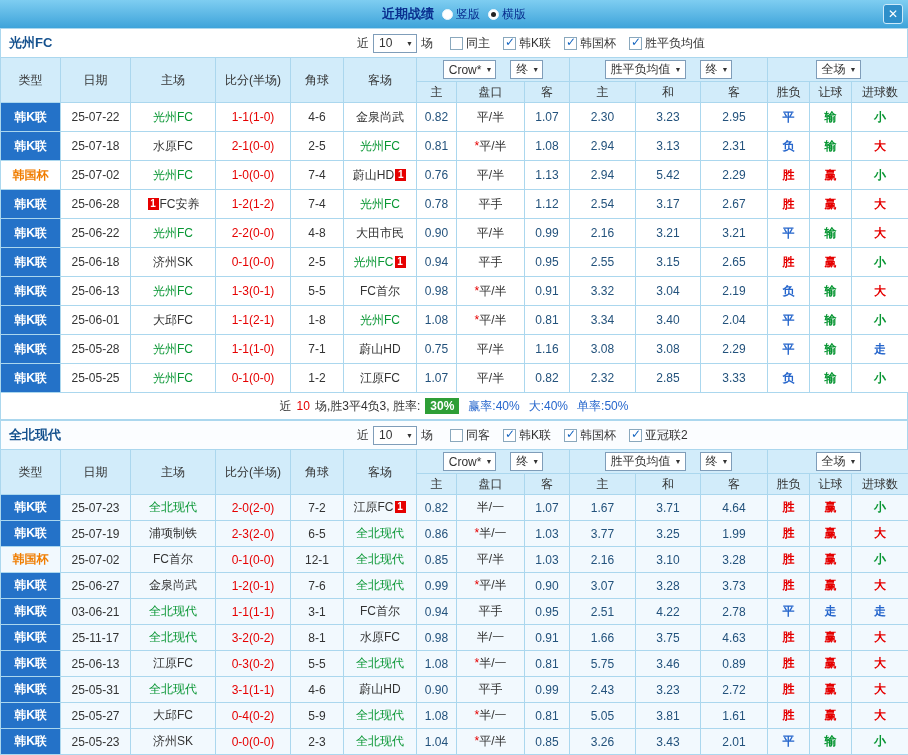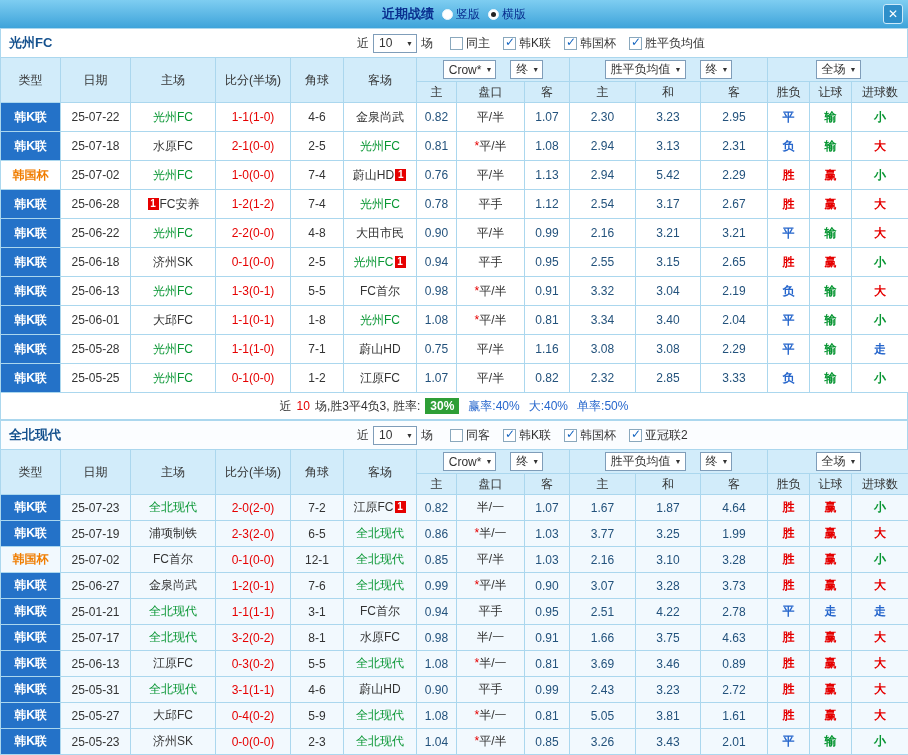--- a/index.html
+++ b/index.html
@@ -277,21 +277,21 @@
             <td class="c-navy">3.04</td>
             <td class="c-navy">2.19</td>
             <td class="c-blue bold">负</td>
             <td class="c-green bold">输</td>
             <td class="c-red bold">大</td>
           </tr>
           <tr>
             <td class="type-league">韩K联</td>
             <td>25-06-01</td>
             <td><span>大邱FC</span></td>
-            <td class="c-red">1-1(0-1)</td>
+            <td class="c-red">1-1(2-1)</td>
             <td>1-8</td>
             <td><span class="c-green">光州FC</span></td>
             <td class="c-navy">1.08</td>
             <td><span class="c-red">*</span>平/半</td>
             <td class="c-navy">0.81</td>
             <td class="c-navy">3.34</td>
             <td class="c-navy">3.40</td>
             <td class="c-navy">2.04</td>
             <td class="c-blue bold">平</td>
             <td class="c-green bold">输</td>
@@ -448,21 +448,21 @@
             <td class="type-league">韩K联</td>
             <td>25-07-23</td>
             <td><span class="c-green">全北现代</span></td>
             <td class="c-red">2-0(2-0)</td>
             <td>7-2</td>
             <td><span>江原FC</span><span class="card">1</span></td>
             <td class="c-navy">0.82</td>
             <td>半/一</td>
             <td class="c-navy">1.07</td>
             <td class="c-navy">1.67</td>
-            <td class="c-navy">1.87</td>
+            <td class="c-navy">3.71</td>
             <td class="c-navy">4.64</td>
             <td class="c-red bold">胜</td>
             <td class="c-red bold">赢</td>
             <td class="c-green bold">小</td>
           </tr>
           <tr>
             <td class="type-league">韩K联</td>
             <td>25-07-19</td>
             <td><span>浦项制铁</span></td>
             <td class="c-red">2-3(2-0)</td>
@@ -507,38 +507,38 @@
             <td class="c-navy">0.90</td>
             <td class="c-navy">3.07</td>
             <td class="c-navy">3.28</td>
             <td class="c-navy">3.73</td>
             <td class="c-red bold">胜</td>
             <td class="c-red bold">赢</td>
             <td class="c-red bold">大</td>
           </tr>
           <tr>
             <td class="type-league">韩K联</td>
-            <td>25-01-21</td>
+            <td>03-06-21</td>
             <td><span class="c-green">全北现代</span></td>
             <td class="c-red">1-1(1-1)</td>
             <td>3-1</td>
             <td><span>FC首尔</span></td>
             <td class="c-navy">0.94</td>
             <td>平手</td>
             <td class="c-navy">0.95</td>
             <td class="c-navy">2.51</td>
             <td class="c-navy">4.22</td>
             <td class="c-navy">2.78</td>
             <td class="c-blue bold">平</td>
             <td class="c-blue bold">走</td>
             <td class="c-blue bold">走</td>
           </tr>
           <tr>
             <td class="type-league">韩K联</td>
-            <td>25-07-17</td>
+            <td>25-11-17</td>
             <td><span class="c-green">全北现代</span></td>
             <td class="c-red">3-2(0-2)</td>
             <td>8-1</td>
             <td><span>水原FC</span></td>
             <td class="c-navy">0.98</td>
             <td>半/一</td>
             <td class="c-navy">0.91</td>
             <td class="c-navy">1.66</td>
             <td class="c-navy">3.75</td>
             <td class="c-navy">4.63</td>
@@ -549,21 +549,21 @@
           <tr>
             <td class="type-league">韩K联</td>
             <td>25-06-13</td>
             <td><span>江原FC</span></td>
             <td class="c-red">0-3(0-2)</td>
             <td>5-5</td>
             <td><span class="c-green">全北现代</span></td>
             <td class="c-navy">1.08</td>
             <td><span class="c-red">*</span>半/一</td>
             <td class="c-navy">0.81</td>
-            <td class="c-navy">3.69</td>
+            <td class="c-navy">5.75</td>
             <td class="c-navy">3.46</td>
             <td class="c-navy">0.89</td>
             <td class="c-red bold">胜</td>
             <td class="c-red bold">赢</td>
             <td class="c-red bold">大</td>
           </tr>
           <tr>
             <td class="type-league">韩K联</td>
             <td>25-05-31</td>
             <td><span class="c-green">全北现代</span></td>

